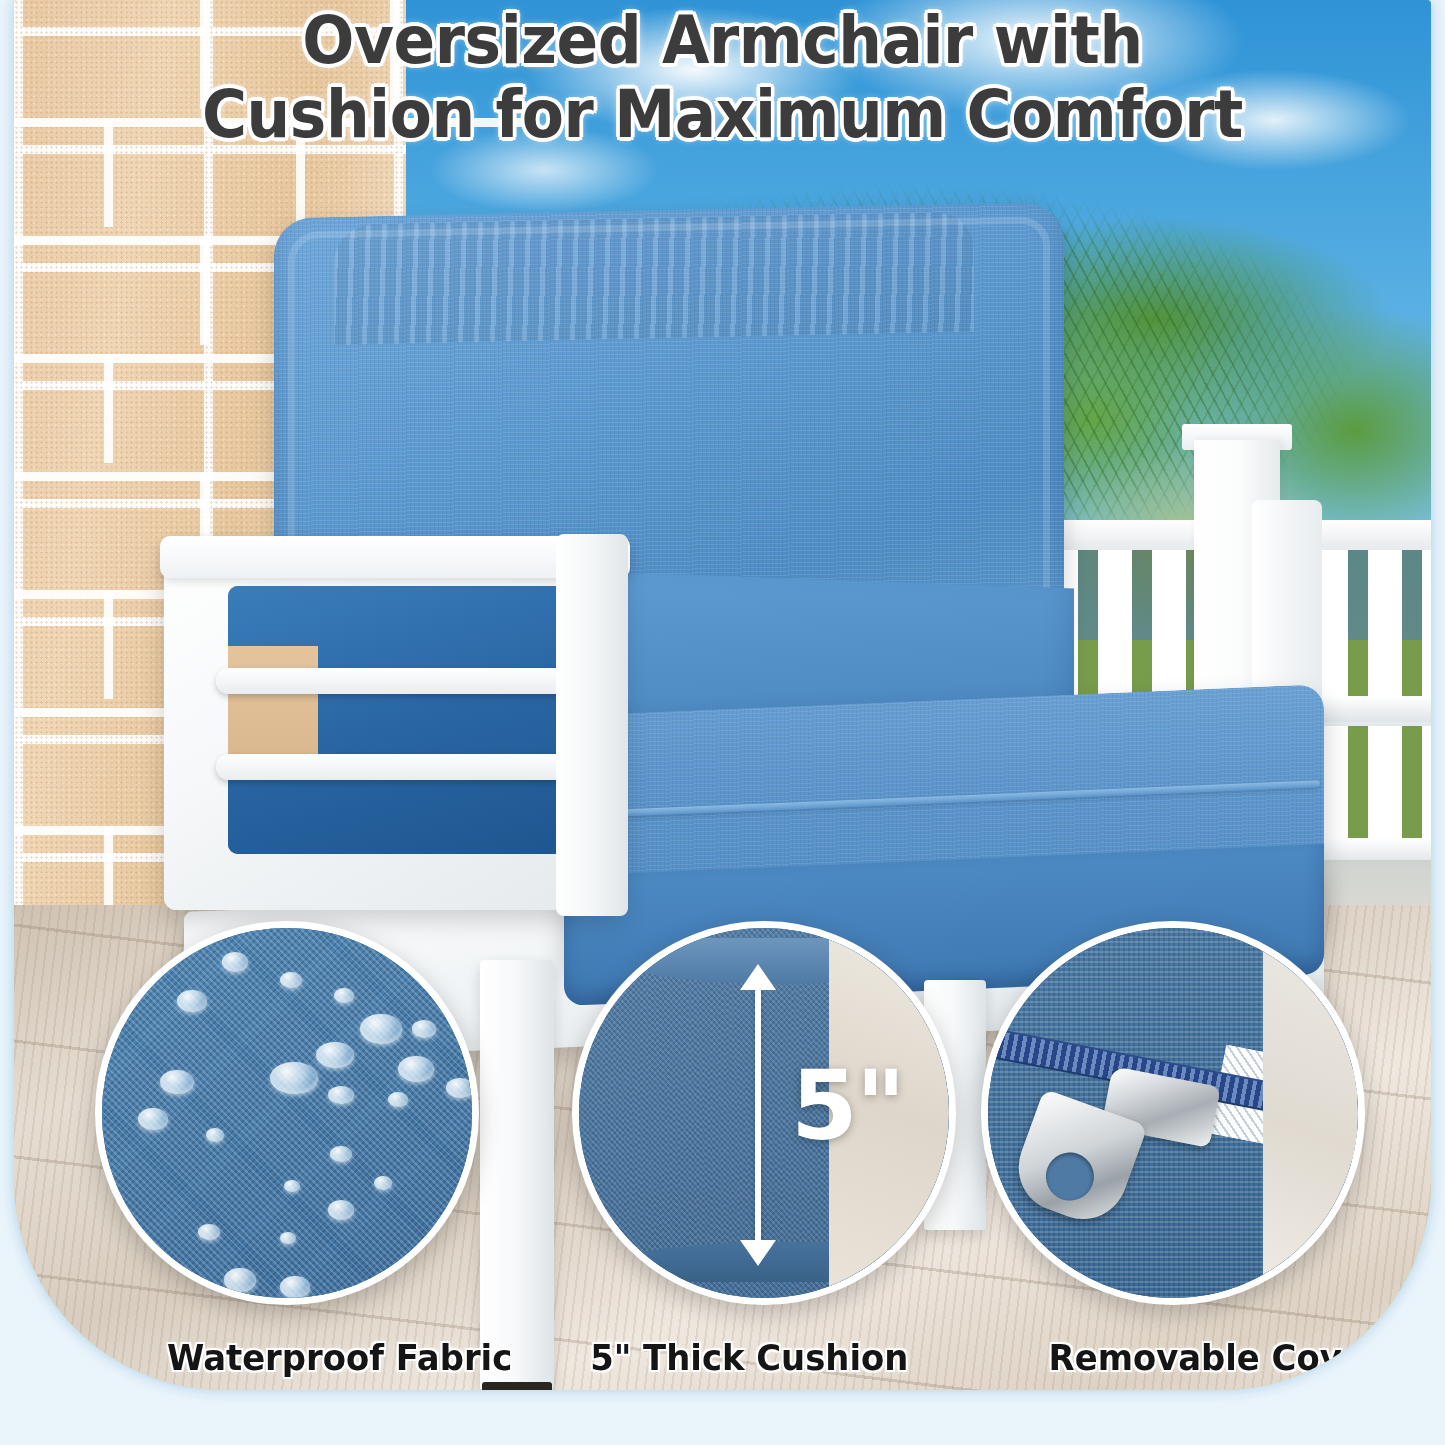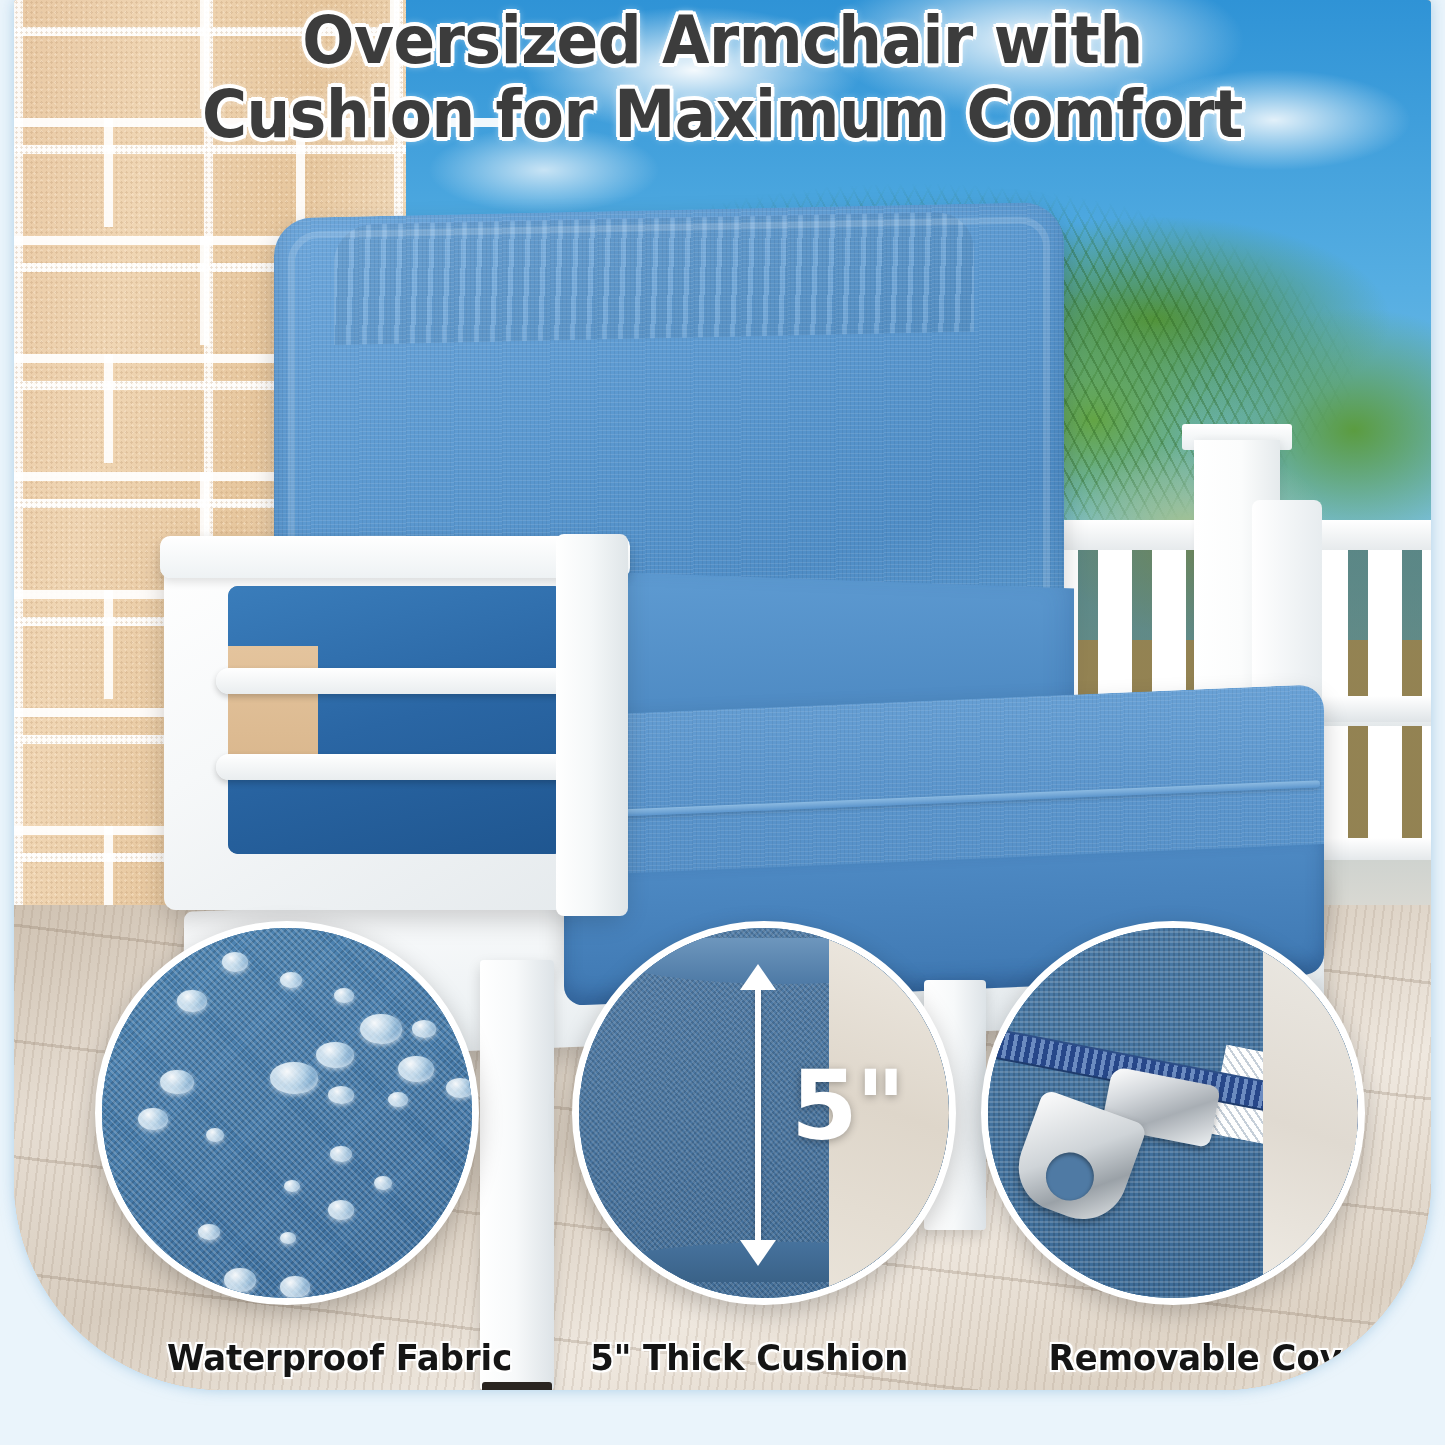--- a/index.html
+++ b/index.html
@@ -17,21 +17,21 @@
   }
 
   
   #photo{
     position:absolute;
     left:14px; top:0px;
     width:1417px; height:1390px;
     border-radius:4px 4px 210px 210px;
     overflow:hidden;
     box-shadow:0 0 14px rgba(120,175,215,.55);
-    background:#fdba74;
+    background:#bef264;
   }
 
   
   .sky{
     position:absolute; left:380px; top:0; width:1040px; height:640px;
     background:
       radial-gradient(ellipse 240px 90px at 300px 70px, rgba(255,255,255,.95), rgba(255,255,255,0) 70%),
       radial-gradient(ellipse 300px 110px at 640px 40px, rgba(255,255,255,.92), rgba(255,255,255,0) 70%),
       radial-gradient(ellipse 190px 70px at 880px 120px, rgba(255,255,255,.85), rgba(255,255,255,0) 72%),
       radial-gradient(ellipse 160px 60px at 150px 170px, rgba(255,255,255,.7), rgba(255,255,255,0) 72%),

